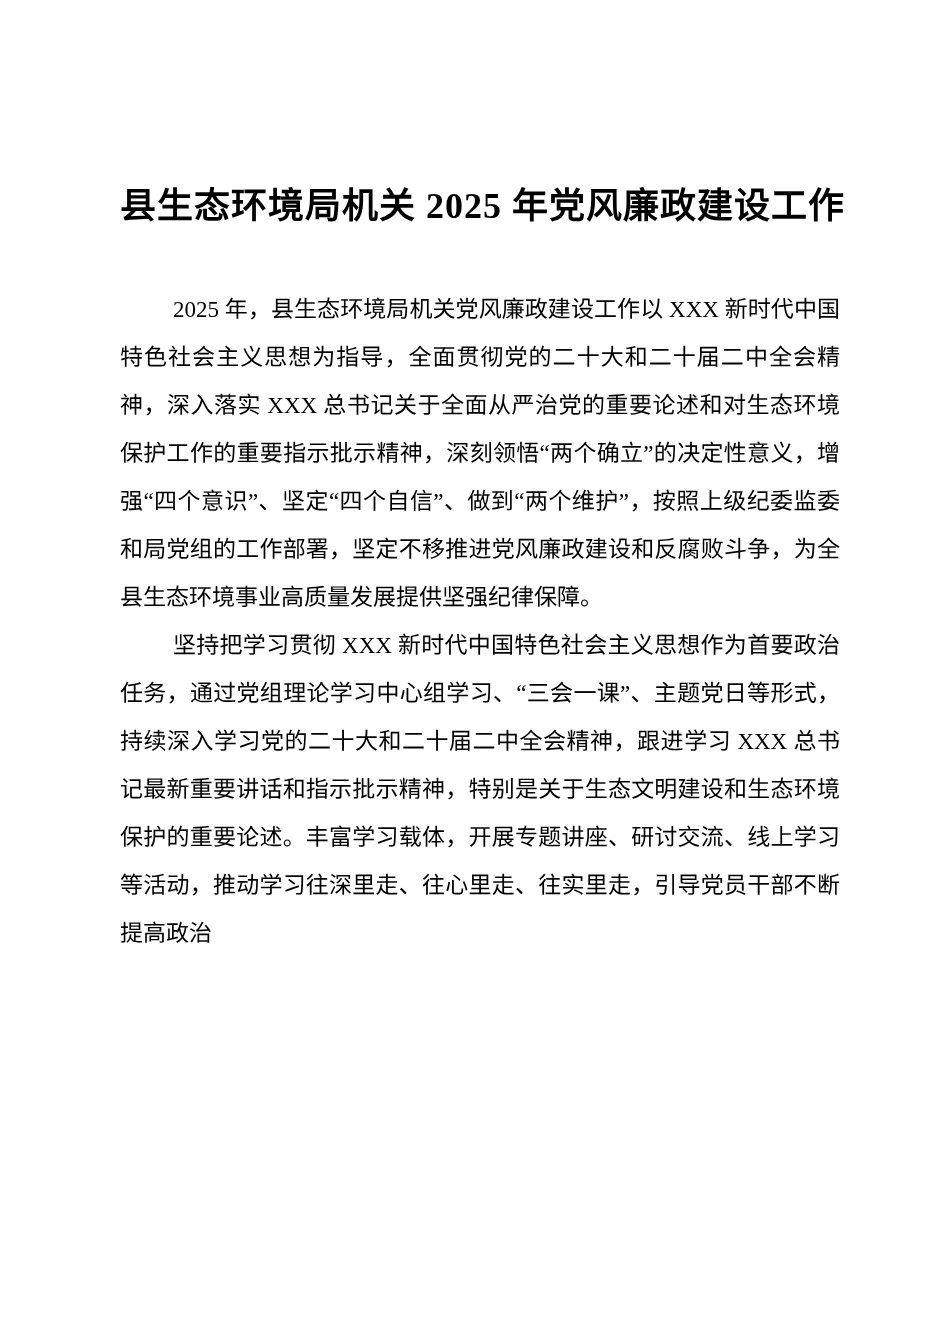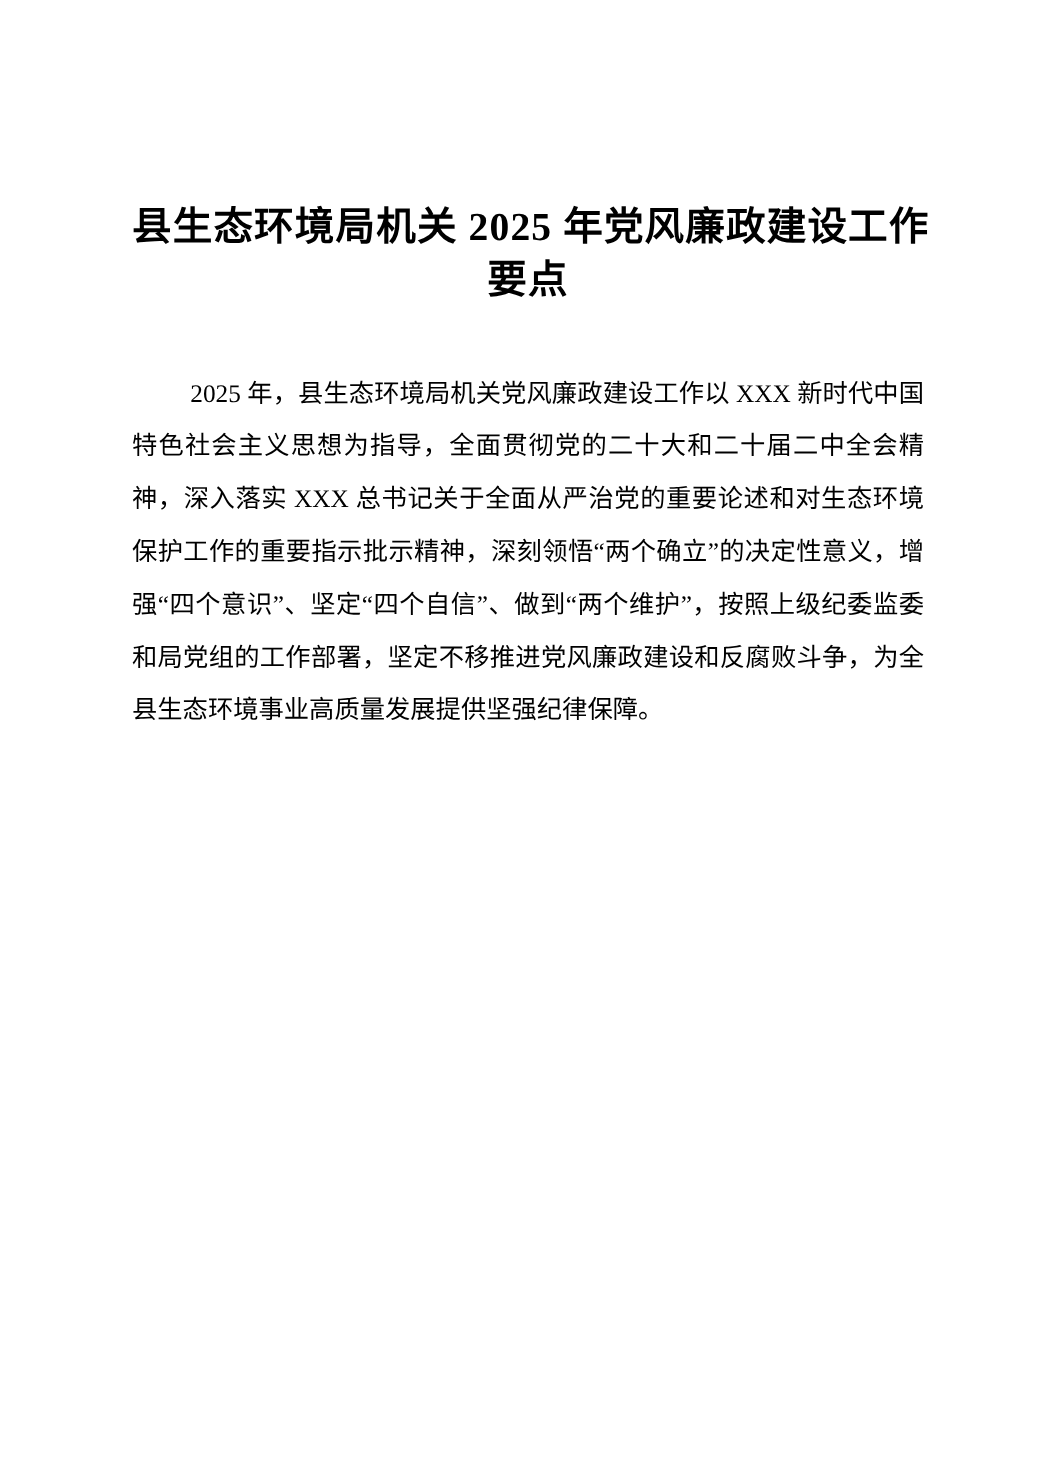--- a/index.html
+++ b/index.html
@@ -50,24 +50,24 @@
   }
 </style>
 </head>
 <body>
 
 <div class="page">
   <div class="content">
 
     <h1 class="doc-title">
       <span class="title-line">县生态环境局机关 2025 年党风廉政建设工作</span>
-      <span class="title-line">要点</span>
     </h1>
 
     <div class="body-text">
       <p>2025 年，县生态环境局机关党风廉政建设工作以 XXX 新时代中国特色社会主义思想为指导，全面贯彻党的二十大和二十届二中全会精神，深入落实 XXX 总书记关于全面从严治党的重要论述和对生态环境保护工作的重要指示批示精神，深刻领悟“两个确立”的决定性意义，增强“四个意识”、坚定“四个自信”、做到“两个维护”，按照上级纪委监委和局党组的工作部署，坚定不移推进党风廉政建设和反腐败斗争，为全县生态环境事业高质量发展提供坚强纪律保障。</p>
 
 
 
+      <p>坚持把学习贯彻 XXX 新时代中国特色社会主义思想作为首要政治任务，通过党组理论学习中心组学习、“三会一课”、主题党日等形式，持续深入学习党的二十大和二十届二中全会精神，跟进学习 XXX 总书记最新重要讲话和指示批示精神，特别是关于生态文明建设和生态环境保护的重要论述。丰富学习载体，开展专题讲座、研讨交流、线上学习等活动，推动学习往深里走、往心里走、往实里走，引导党员干部不断提高政治</p>
     </div>
 
   </div>
 </div>
 
 </body></html>

